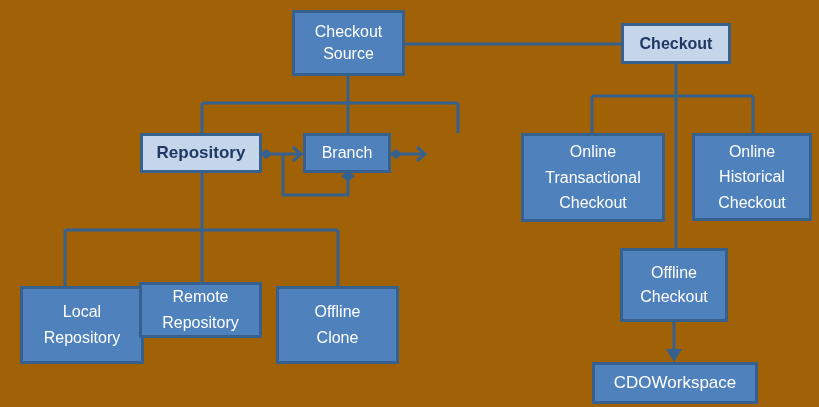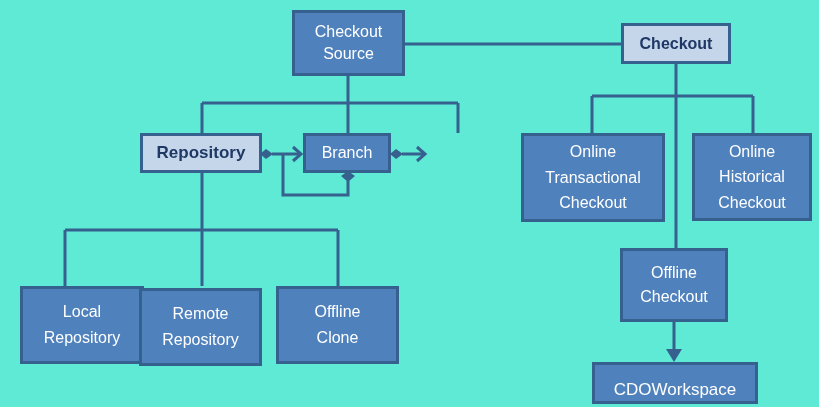--- a/index.html
+++ b/index.html
@@ -1,19 +1,19 @@
 <!DOCTYPE html>
 <html><head>
 <meta charset="utf-8">
 <style>
   html,body{margin:0;padding:0;background:#ffffff;}
   .stage{
     position:relative;
     width:819px;height:407px;
-    background:#5eead4;
+    background:#a16207;
     font-family:"Liberation Sans", sans-serif;
     overflow:hidden;
   }
   .edges{position:absolute;left:0;top:0;width:819px;height:407px;}
   .node{
     position:absolute;
     box-sizing:border-box;
     display:flex;align-items:center;justify-content:center;
     text-align:center;
     white-space:pre-line;
@@ -25,23 +25,23 @@
   .node.light{background:#C5D6EA;color:#1F3864;font-weight:bold;}
 
   #n-checkout-source   {left:292px;top:10px; width:113px;height:66px;line-height:1.35;}
   #n-checkout          {left:621px;top:23px; width:110px;height:41px;font-size:16px;}
   #n-repository        {left:140px;top:133px;width:122px;height:40px;font-size:17px;}
   #n-branch            {left:303px;top:133px;width:88px; height:40px;text-align:center;}
   #n-tag               {left:427px;top:133px;width:65px; height:40px;}
   #n-online-transactional{left:521px;top:133px;width:144px;height:89px;line-height:1.6;}
   #n-online-historical {left:692px;top:133px;width:120px;height:88px;line-height:1.6;}
   #n-offline-checkout  {left:620px;top:248px;width:108px;height:74px;line-height:1.5;}
-  #n-cdoworkspace      {left:592px;top:362px;width:166px;height:42px;font-size:17px;align-items:flex-end;}
+  #n-cdoworkspace      {left:592px;top:362px;width:166px;height:42px;font-size:17px;}
   #n-local-repository  {left:20px;  top:286px;width:124px;height:78px;line-height:1.65;}
-  #n-remote-repository {left:139px;top:288px;width:123px;height:78px;line-height:1.65;}
+  #n-remote-repository {left:139px;top:282px;width:123px;height:56px;line-height:1.65;}
   #n-offline-clone     {left:276px;top:286px;width:123px;height:78px;line-height:1.65;}
 </style>
 </head>
 <body>
 
 <div class="stage">
 
   <svg class="edges" viewBox="0 0 819 407" xmlns="http://www.w3.org/2000/svg">
     <g stroke="#36618F" stroke-width="3" fill="none">
 

